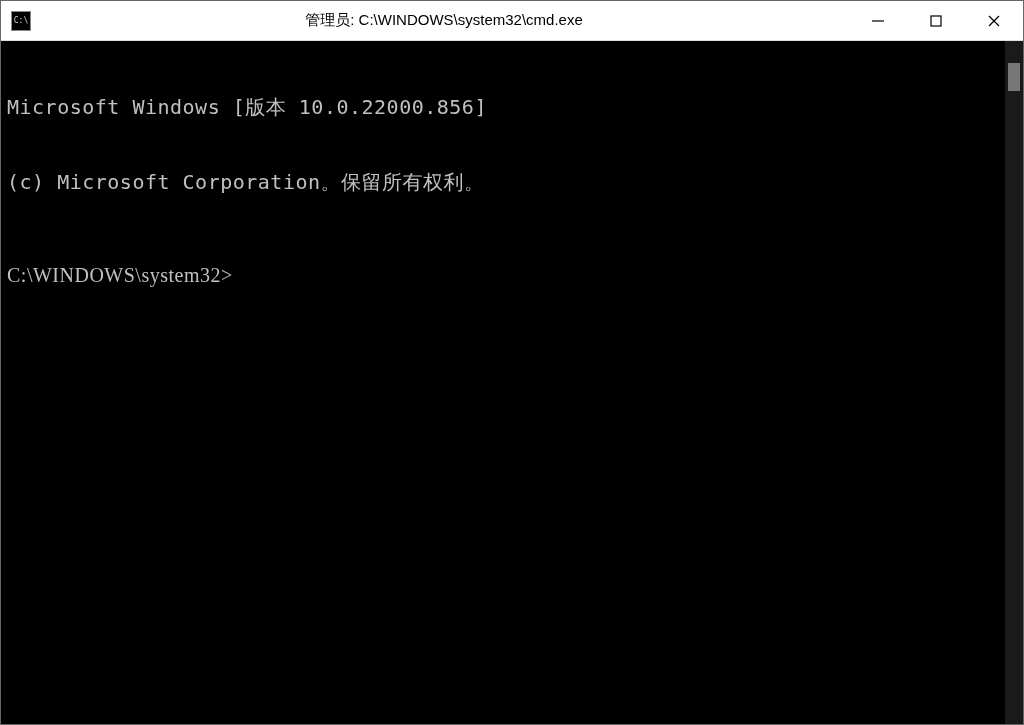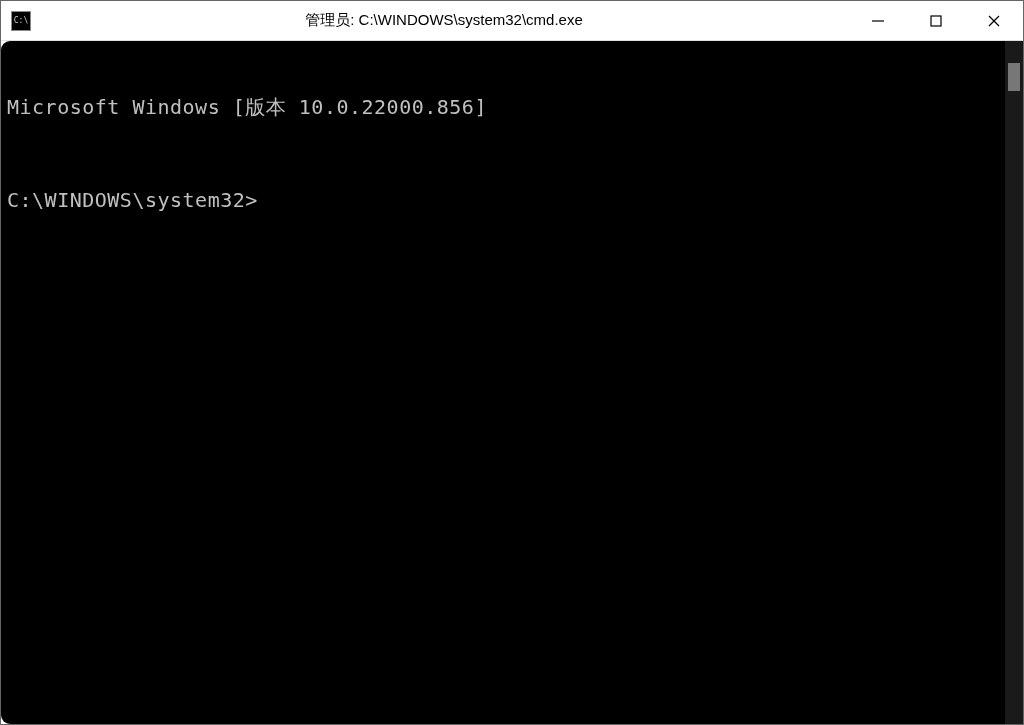--- a/index.html
+++ b/index.html
@@ -71,37 +71,37 @@
     }
     .win-btn svg {
       width: 14px;
       height: 14px;
     }
     .terminal-area {
       flex: 1;
       display: flex;
       background: #000000;
       position: relative;
-      border-radius: 9px;
     }
     .terminal-content {
       flex: 1;
       padding: 4px 6px;
       font-family: "NSimSun", "SimSun", "Consolas", monospace;
       font-size: 20px;
       line-height: 1.25;
       color: #c0c0c0;
       white-space: pre;
       letter-spacing: 0.5px;
     }
     .terminal-line {
       display: block;
     }
     .prompt-line {
       margin-top: 18px;
+      font-family: Liberation Serif, serif;
     }
     .scrollbar {
       width: 18px;
       background: #1a1a1a;
       position: relative;
     }
     .scrollbar-thumb {
       position: absolute;
       top: 22px;
       left: 3px;
@@ -140,19 +140,20 @@
         <svg viewBox="0 0 14 14">
           <line x1="2" y1="2" x2="12" y2="12" stroke="#000" stroke-width="1.3"></line>
           <line x1="12" y1="2" x2="2" y2="12" stroke="#000" stroke-width="1.3"></line>
         </svg>
       </button>
     </div>
   </div>
   <div class="terminal-area">
     <div class="terminal-content">
       <span class="terminal-line">Microsoft Windows [版本 10.0.22000.856]</span>
+      <span class="terminal-line">(c) Microsoft Corporation。保留所有权利。</span>
       <span class="terminal-line prompt-line"><span>C:\WINDOWS\system32&gt;</span><span class="cursor"></span></span>
     </div>
     <div class="scrollbar">
       <div class="scrollbar-thumb"></div>
     </div>
   </div>
 </div>
 
 </body></html>

